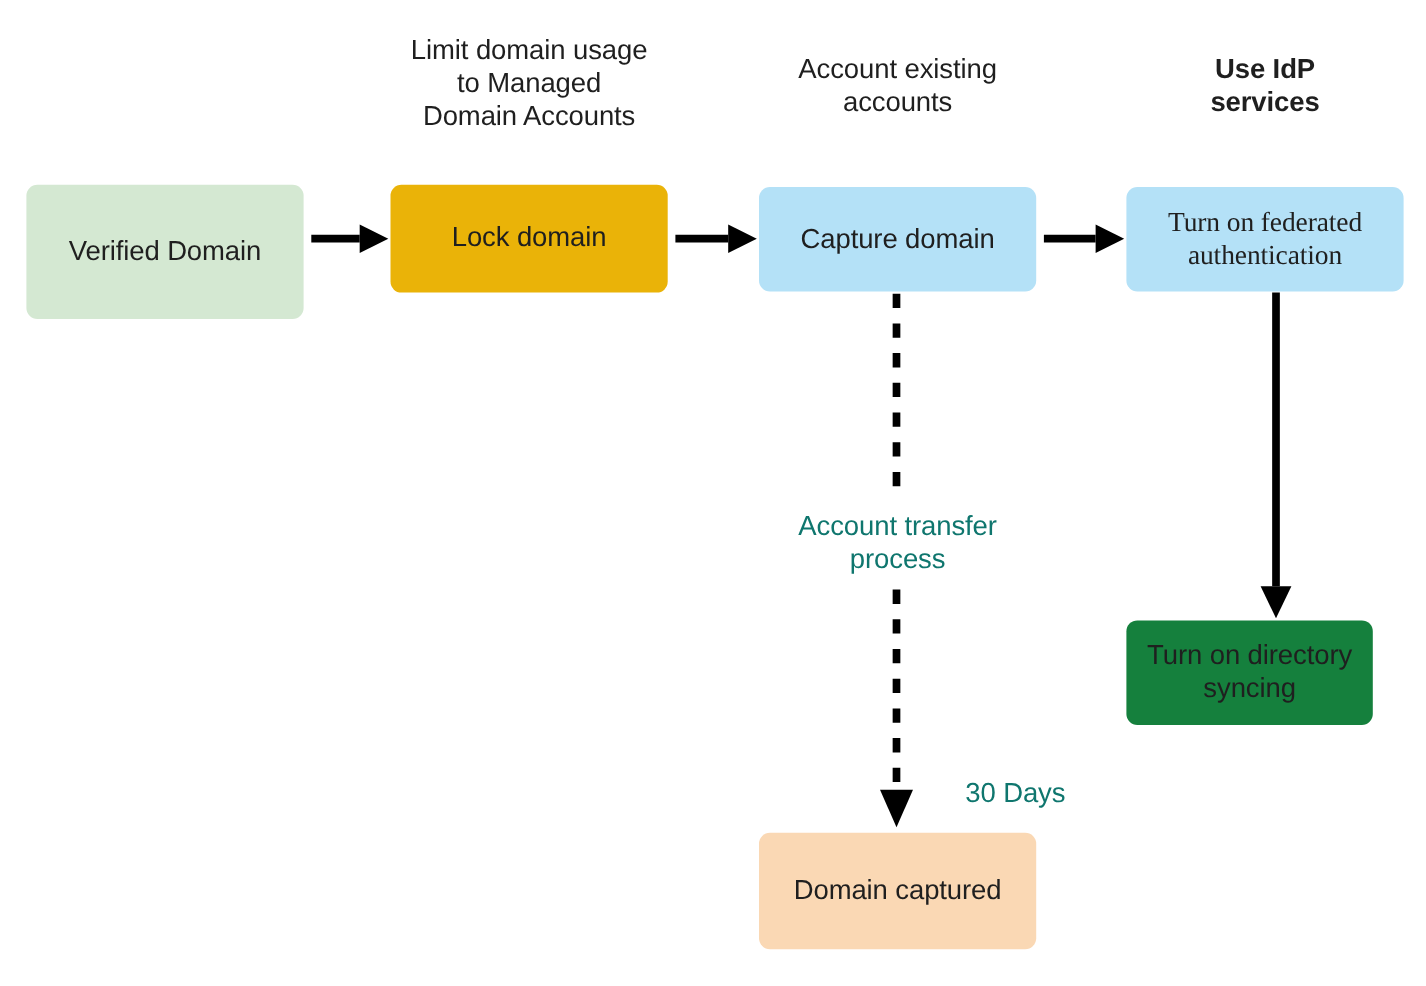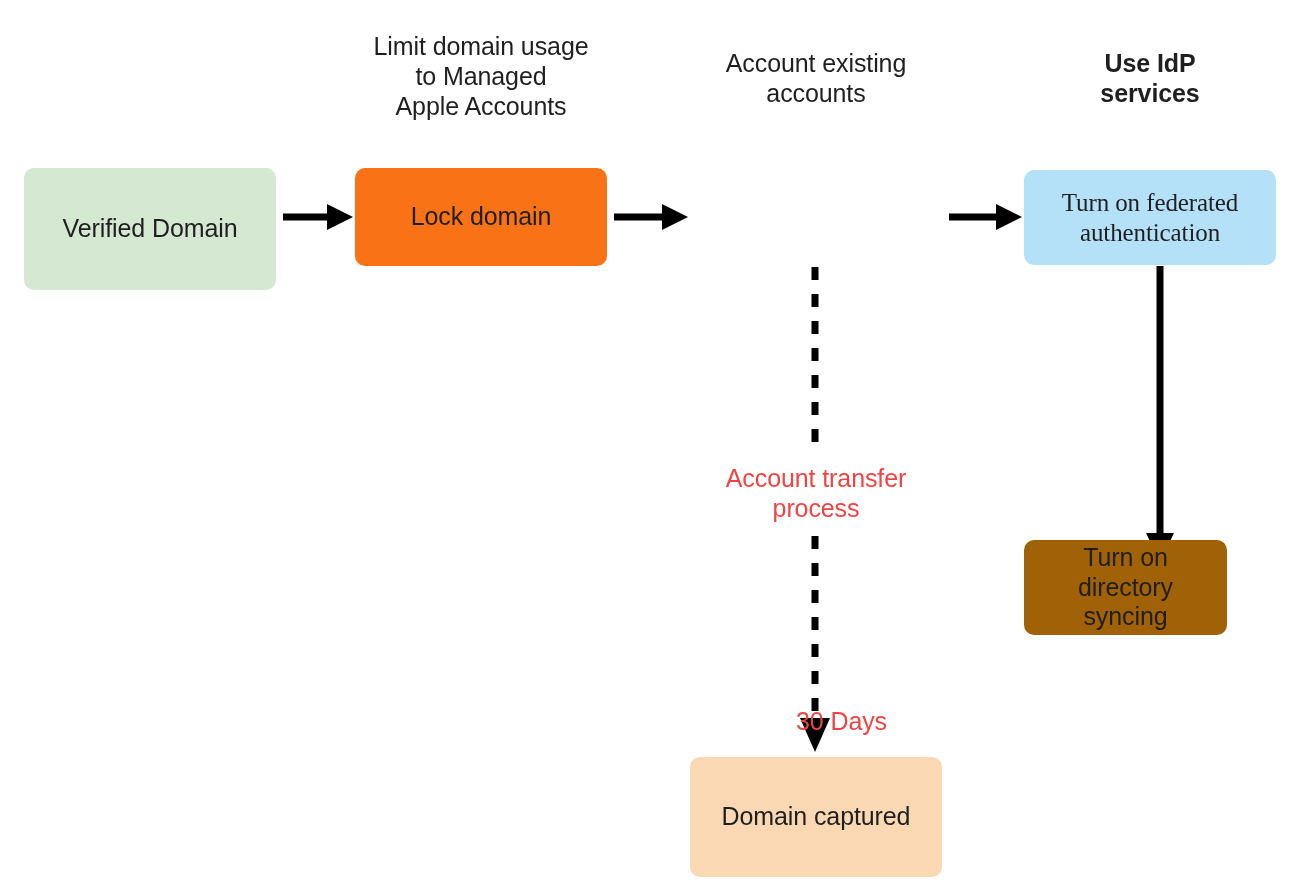--- a/index.html
+++ b/index.html
@@ -34,21 +34,21 @@
     position: absolute;
     text-align: center;
     color: #1f1f1f;
     font-size: 25px;
     line-height: 1.2;
     letter-spacing: -0.1px;
     white-space: pre-line;
   }
   .edge-label {
     position: absolute;
-    color: #ef4444;
+    color: #0f766e;
     font-size: 25px;
     line-height: 1.2;
     letter-spacing: -0.1px;
     white-space: pre-line;
   }
   svg.edges {
     position: absolute;
     left: 0;
     top: 0;
     width: 1296px;
@@ -85,37 +85,38 @@
 
     <g>
       <line x1="815" y1="267" x2="815" y2="452" stroke="#000000" stroke-width="7" stroke-dasharray="13 14"></line>
       <line x1="815" y1="536" x2="815" y2="720" stroke="#000000" stroke-width="7" stroke-dasharray="13 14"></line>
       <polygon points="800,718 830,718 815,752" fill="#000000"></polygon>
     </g>
   </svg>
 
   <div class="caption" style="left:355px; top:31px; width:252px;">Limit domain usage
 to Managed
-Apple Accounts</div>
+Domain Accounts</div>
   <div class="caption" style="left:690px; top:48px; width:252px;">Account existing
 accounts</div>
   <div class="caption" style="left:1024px; top:48px; width:252px;font-weight:bold;">Use IdP
 services</div>
 
   <div class="node" style="left:24px; top:168px; width:252px; height:122px; background:#d4e8d2;">Verified Domain</div>
 
-  <div class="node" style="left:355px; top:168px; width:252px; height:98px; background:#f97316;">Lock domain</div>
+  <div class="node" style="left:355px; top:168px; width:252px; height:98px; background:#eab308;">Lock domain</div>
 
+  <div class="node" style="left:690px; top:170px; width:252px; height:95px; background:#b4e1f7;">Capture domain</div>
 
   <div class="node" style="left:1024px; top:170px; width:252px; height:95px; background:#b4e1f7;font-family:Liberation Serif, serif;">Turn on federated
 authentication</div>
 
-  <div class="node" style="left:1024px; top:540px; width:203px; height:95px; background:#a16207;">Turn on directory
+  <div class="node" style="left:1024px; top:564px; width:224px; height:95px; background:#15803d;">Turn on directory
 syncing</div>
 
-  <div class="node" style="left:690px; top:757px; width:252px; height:120px; background:#fad8b4;">Domain captured</div>
+  <div class="node" style="left:690px; top:757px; width:252px; height:106px; background:#fad8b4;">Domain captured</div>
 
   <div class="edge-label" style="left:666px; top:463px; width:300px; text-align:center;">Account transfer
 process</div>
 
-  <div class="edge-label" style="left:796px; top:706px; width:160px; text-align:left;">30 Days</div>
+  <div class="edge-label" style="left:843px; top:706px; width:160px; text-align:center;">30 Days</div>
 
 </div>
 
 </body></html>

